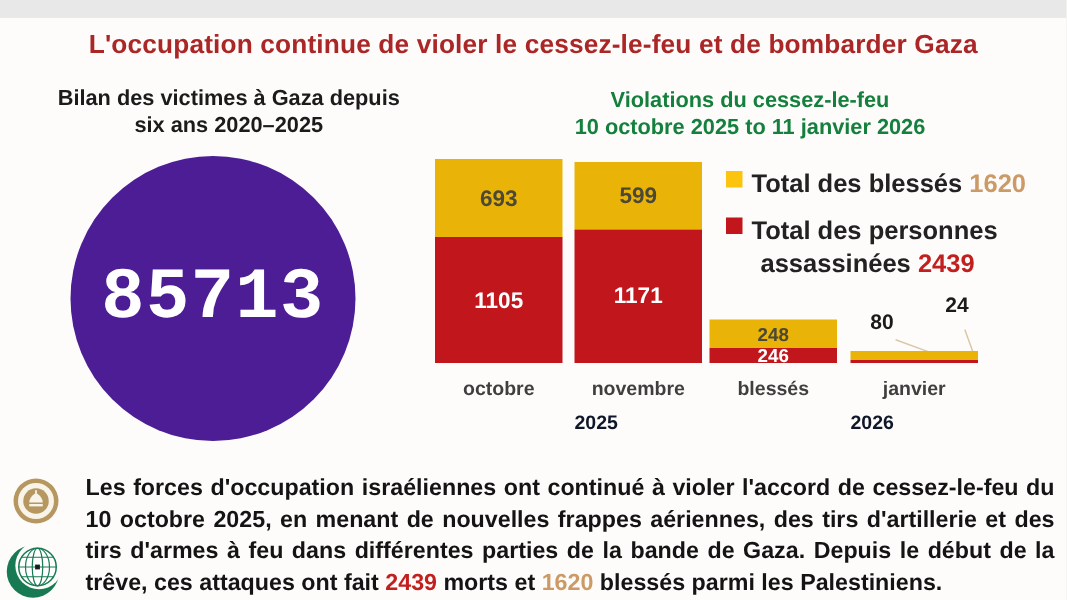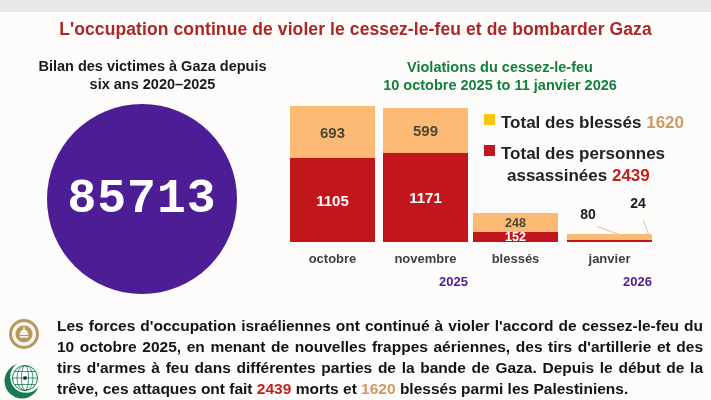--- a/index.html
+++ b/index.html
@@ -15,30 +15,30 @@
   .victims-circle{position:absolute;left:47px;top:92px;width:190px;height:190px;border-radius:50%;
     background:#4c1d95;display:flex;align-items:center;justify-content:center;font-family:Liberation Mono, monospace;}
   .victims-number{color:#ffffff;font-size:48px;font-weight:800;letter-spacing:1px;}
 
   
   .chart-heading{position:absolute;left:300px;top:46px;width:400px;text-align:center;
     font-size:14.5px;font-weight:800;color:#15803d;line-height:1.25;}
   .plot-area{position:absolute;left:290px;top:90px;width:421px;height:140px;}
   .bar{position:absolute;bottom:0;width:85px;display:flex;flex-direction:column;}
   .seg{width:100%;display:flex;align-items:center;justify-content:center;font-weight:800;}
-  .seg.yellow{background:#fdba74;color:#4b4836;font-size:15px;}
+  .seg.yellow{background:#eab308;color:#4b4836;font-size:15px;}
   .seg.red{background:#c0161c;color:#ffffff;font-size:15px;}
   .seg.small-text{font-size:12.5px;line-height:10px;}
   .out-label{position:absolute;width:26px;text-align:center;font-size:14px;font-weight:800;color:#1b1b1b;}
   .leader{position:absolute;height:1.4px;background:#d8c8a8;transform-origin:left center;}
 
   .month-label{position:absolute;top:239px;width:85px;text-align:center;
     font-size:13px;font-weight:700;color:#3f3f3f;}
-  .year-label{position:absolute;top:262px;width:85px;text-align:right;
-    font-size:13px;font-weight:700;color:#4c1d95;}
+  .year-label{position:absolute;top:262px;width:85px;text-align:left;
+    font-size:13px;font-weight:700;color:#0f172a;}
 
   
   .legend{position:absolute;left:484px;top:100px;}
   .legend-item{position:relative;margin-bottom:9px;display:flex;align-items:flex-start;}
   .swatch{width:11px;height:11px;margin-top:2px;margin-right:6px;flex:0 0 auto;}
   .legend-text{font-size:17px;font-weight:700;color:#222;line-height:1.3;}
   .legend-line2{margin-left:6px;}
   .val-tan{color:#cb9a66;}
   .val-red{color:#c2201e;}
 
@@ -72,21 +72,21 @@
       <div class="bar" style="left: 0px;">
         <div class="seg yellow" style="height: 52.4182px;">693</div>
         <div class="seg red" style="height: 83.5818px;">1105</div>
       </div>
       <div class="bar" style="left: 93px;">
         <div class="seg yellow" style="height: 45.3081px;">599</div>
         <div class="seg red" style="height: 88.574px;">1171</div>
       </div>
       <div class="bar" style="left: 183px;">
         <div class="seg yellow small-text" style="height: 18.7586px;">248</div>
-        <div class="seg red small-text" style="height: 9.90879px;">152</div>
+        <div class="seg red small-text" style="height: 9.90879px;">246</div>
       </div>
       <div class="out-label" style="left: 285px; bottom: 20.4716px;">80</div>
       <div class="out-label" style="left: 335px; bottom: 31.4716px;">24</div>
       <div class="leader" style="left: 307px; bottom: 14.4716px; width: 24px; transform: rotate(20deg);"></div>
       <div class="leader" style="left: 353px; bottom: 21.4716px; width: 20px; transform: rotate(70deg);"></div>
       <div class="bar" style="left: 277px;">
         <div class="seg yellow small-text" style="height: 6.05117px;"></div>
         <div class="seg red small-text" style="height: 2.42047px;"></div>
       </div>
     </div>

